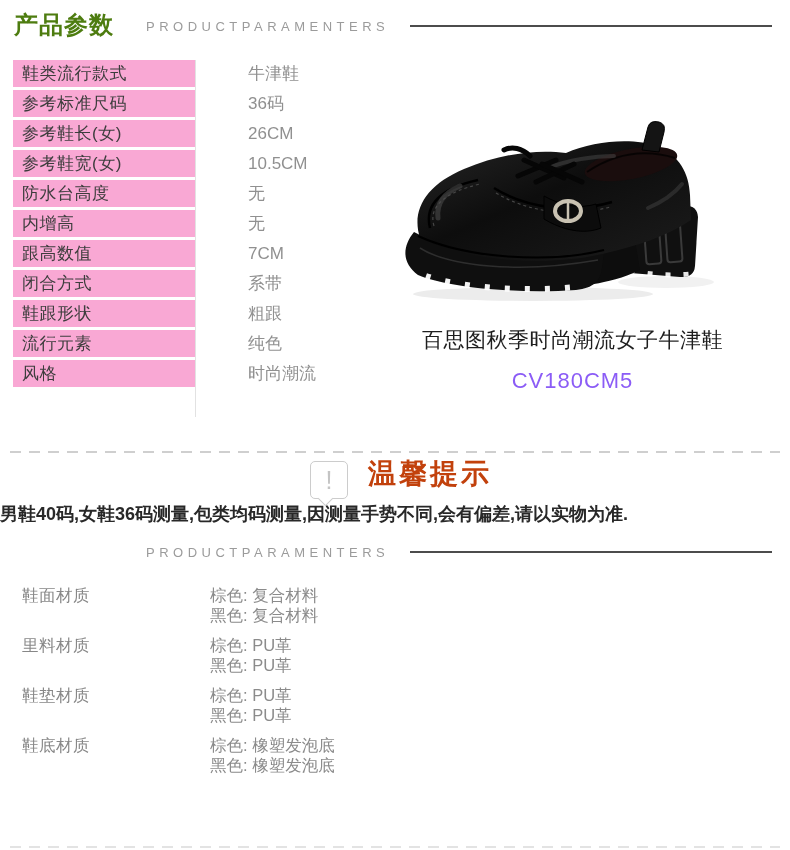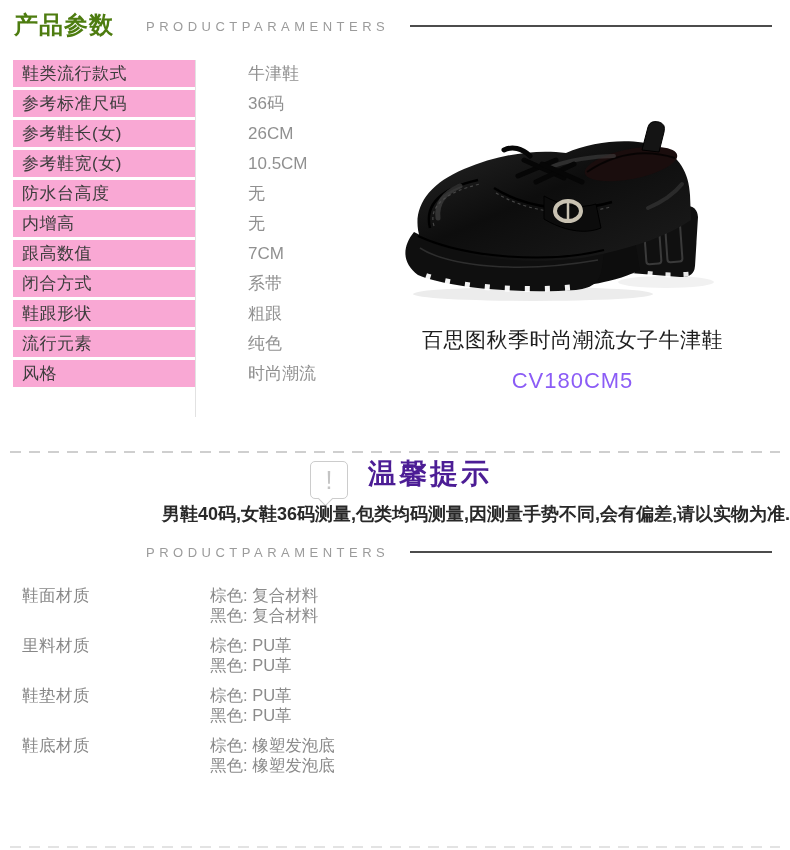--- a/index.html
+++ b/index.html
@@ -39,22 +39,22 @@
   .tip-icon {
     position:absolute; left:310px; top:461px; width:36px; height:36px;
     border:1px solid #cccccc; border-radius:5px; background:#fff;
     display:flex; align-items:center; justify-content:center;
     font-size:25px; color:#c4c4c4;
   }
   .tip-icon::after {
     content:''; position:absolute; left:9px; bottom:-6px; width:10px; height:10px; background:#fff;
     border-right:1px solid #cccccc; border-bottom:1px solid #cccccc; transform:rotate(45deg);
   }
-  .tip-title { position:absolute; left:368px; top:455px; font-size:28px; font-weight:700; color:#4c1d95; letter-spacing:3px; }
-  .tip-body { position:absolute; left:0; top:502px; width:790px; text-align:right; font-size:18px; font-weight:600; color:#282828; }
+  .tip-title { position:absolute; left:368px; top:455px; font-size:28px; font-weight:700; color:#c2410c; letter-spacing:3px; }
+  .tip-body { position:absolute; left:0; top:502px; width:790px; text-align:left; font-size:18px; font-weight:600; color:#282828; }
 
   
   .materials { position:absolute; left:22px; top:585px; width:740px; }
   .m-row { display:flex; margin-bottom:10px; min-height:40px; }
   .m-label { width:188px; font-size:16.5px; color:#878787; line-height:20px; letter-spacing:0.5px; }
   .m-value { font-size:16.5px; color:#8b8b8b; line-height:20px; }
 </style>
 </head>
 <body>
 

